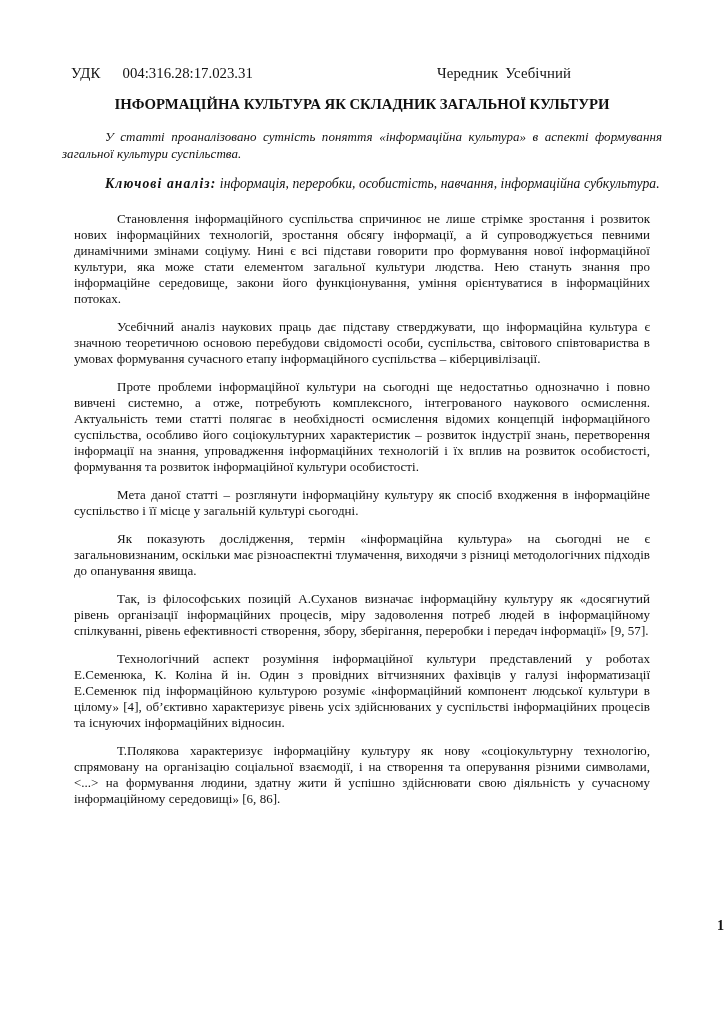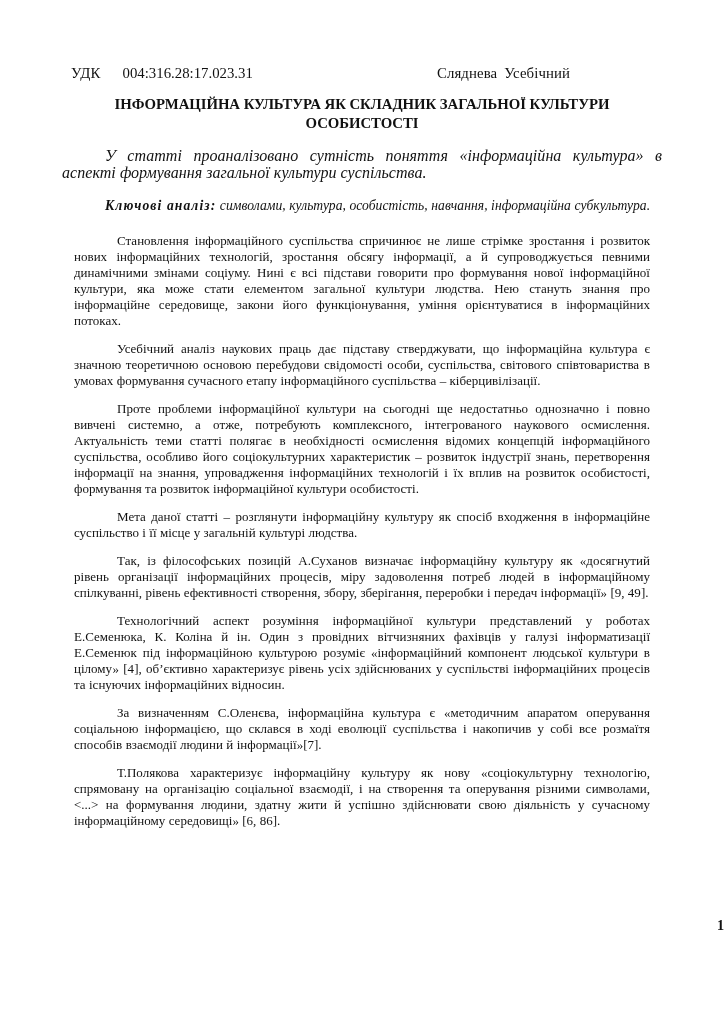--- a/index.html
+++ b/index.html
@@ -64,21 +64,21 @@
     font-weight: bold;
     font-size: 14.8px;
     line-height: 19px;
     letter-spacing: -0.05px;
   }
   .title-line2 { display: block; }
 
   .abstract {
     margin-top: 14px;
     font-style: italic;
-    font-size: 16px;
+    font-size: 13px;
     line-height: 17.2px;
     text-align: justify;
     text-indent: 43px;
     letter-spacing: 0.05px;
   }
   .keywords {
     margin-top: 0;
     font-style: italic;
     font-size: 13.6px;
     line-height: 17.2px;
@@ -118,40 +118,39 @@
 <body>
 
 <div class="page">
   <div class="content">
 
     <div class="header-row">
       <div class="udk">
         <span class="udk-label">УДК</span><span class="udk-code">004:316.28:17.023.31</span>
       </div>
       <div class="author">
-        <span class="given">Сляднева</span><span class="family">Усебічний</span>
+        <span class="given">Чередник</span><span class="family">Усебічний</span>
       </div>
     </div>
 
     <h1 class="title">
       <span>ІНФОРМАЦІЙНА КУЛЬТУРА ЯК СКЛАДНИК ЗАГАЛЬНОЇ  КУЛЬТУРИ</span>
-      <span class="title-line2">ОСОБИСТОСТІ</span>
     </h1>
 
     <p class="abstract">У статті проаналізовано  сутність поняття «інформаційна культура» в аспекті формування загальної культури суспільства.</p>
 
-    <p class="keywords"><span class="kw-label">Ключові аналіз:</span><span> символами, культура, особистість, навчання, інформаційна субкультура.</span></p>
+    <p class="keywords"><span class="kw-label">Ключові аналіз:</span><span> інформація, переробки, особистість, навчання, інформаційна субкультура.</span></p>
 
     <div class="body-block">
       <p class="para">Становлення інформаційного суспільства спричинює не лише стрімке зростання і розвиток нових інформаційних технологій, зростання обсягу інформації, а й супроводжується певними динамічними змінами соціуму. Нині є всі підстави говорити про формування нової інформаційної культури, яка може стати елементом загальної культури людства. Нею стануть знання про інформаційне середовище, закони його функціонування, уміння орієнтуватися в інформаційних потоках.</p>
       <p class="para">Усебічний аналіз наукових праць дає підставу стверджувати, що інформаційна культура є значною теоретичною основою перебудови свідомості особи, суспільства, світового співтовариства в умовах формування сучасного етапу інформаційного суспільства – кіберцивілізації.</p>
       <p class="para">Проте проблеми інформаційної культури на сьогодні ще недостатньо однозначно і повно вивчені системно, а отже, потребують комплексного, інтегрованого наукового осмислення. Актуальність теми  статті полягає в необхідності осмислення відомих концепцій інформаційного суспільства, особливо його соціокультурних характеристик – розвиток індустрії знань, перетворення інформації на знання,  упровадження інформаційних технологій і їх вплив на розвиток особистості, формування та розвиток інформаційної культури особистості.</p>
-      <p class="para">Мета даної статті – розглянути інформаційну культуру як спосіб входження в інформаційне суспільство і її місце у загальній культурі людства.</p>
-      <p class="para">Так, із філософських позицій А.Суханов визначає інформаційну культуру як «досягнутий рівень організації інформаційних процесів, міру задоволення потреб людей в інформаційному спілкуванні, рівень ефективності створення, збору, зберігання, переробки і передач інформації» [9, 49].</p>
+      <p class="para">Мета даної статті – розглянути інформаційну культуру як спосіб входження в інформаційне суспільство і її місце у загальній культурі сьогодні.</p>
+      <p class="para">Як показують дослідження,  термін «інформаційна культура» на сьогодні не є загальновизнаним, оскільки має різноаспектні тлумачення, виходячи з різниці методологічних підходів до опанування явища.</p>
+      <p class="para">Так, із філософських позицій А.Суханов визначає інформаційну культуру як «досягнутий рівень організації інформаційних процесів, міру задоволення потреб людей в інформаційному спілкуванні, рівень ефективності створення, збору, зберігання, переробки і передач інформації» [9, 57].</p>
       <p class="para">Технологічний аспект розуміння інформаційної культури представлений у роботах Е.Семенюка, К. Коліна й ін. Один з провідних вітчизняних фахівців у галузі інформатизації Е.Семенюк під інформаційною культурою розуміє «інформаційний компонент людської культури в цілому» [4], об’єктивно характеризує рівень усіх здійснюваних у суспільстві інформаційних процесів та існуючих інформаційних відносин.</p>
-      <p class="para">За визначенням С.Оленєва, інформаційна культура є «методичним апаратом оперування соціальною інформацією, що склався в ході еволюції суспільства і накопичив у собі все розмаїтя способів взаємодії людини й інформації»[7].</p>
       <p class="para">Т.Полякова характеризує інформаційну культуру як нову «соціокультурну технологію, спрямовану  на організацію соціальної взаємодії, і на створення та оперування різними символами, &lt;...&gt; на формування людини, здатну жити й успішно здійснювати свою діяльність  у сучасному інформаційному середовищі» [6, 86].</p>
     </div>
 
     <div class="page-number">1</div>
 
   </div>
 </div>
 
 </body></html>

